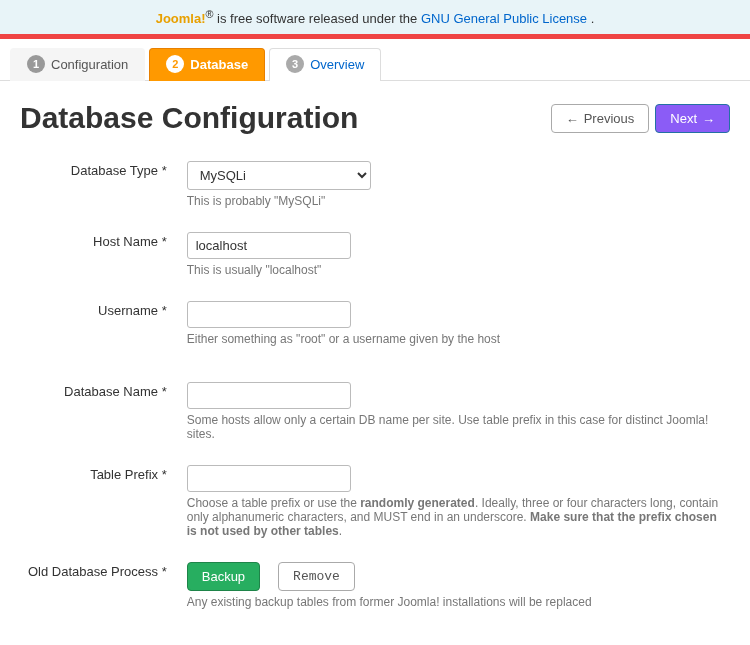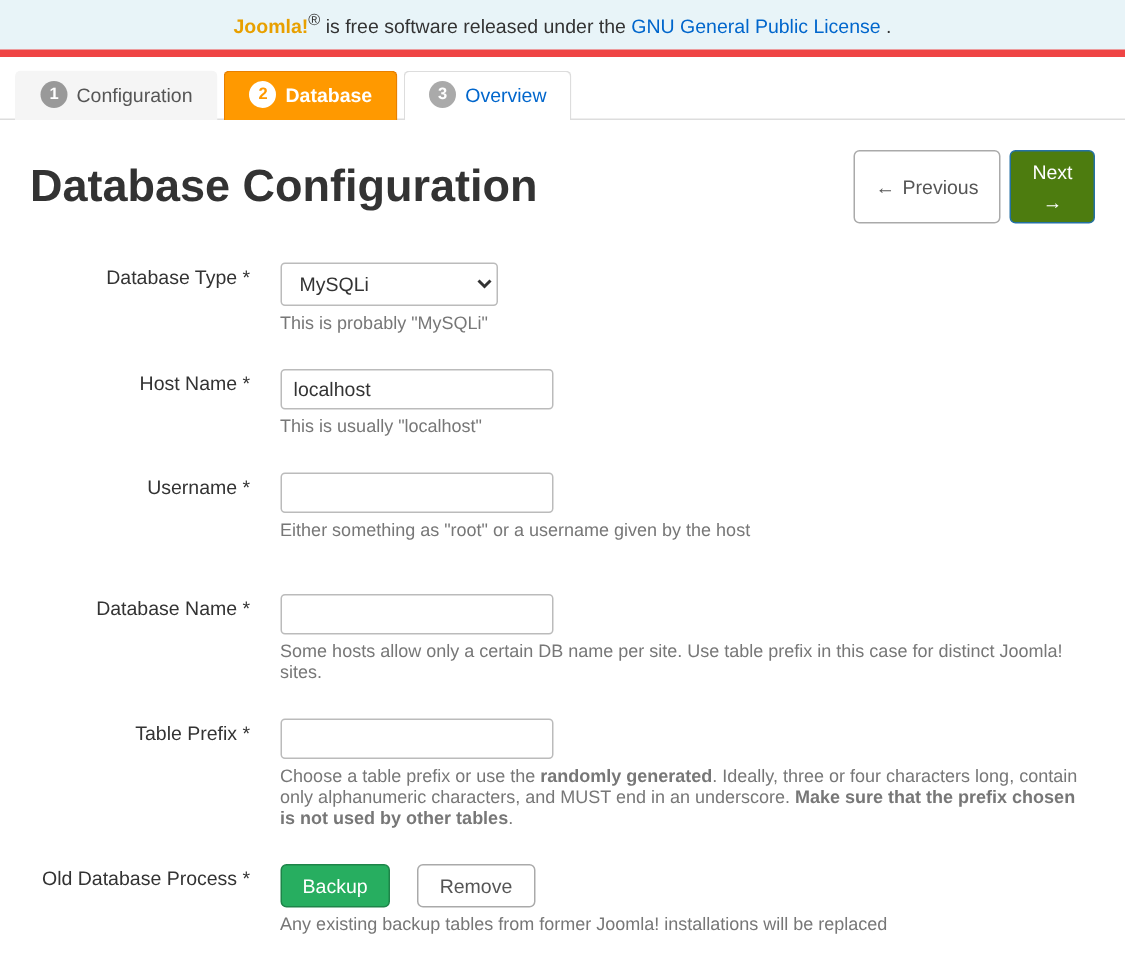--- a/index.html
+++ b/index.html
@@ -112,34 +112,34 @@
       border: 1px solid;
       font-weight: normal;
       text-decoration: none;
     }
     .btn-default {
       background: #fff;
       border-color: #aaa;
       color: #555;
     }
     .btn-primary {
-      background: #4d7c0f;
+      background: #8b5cf6;
       border-color: #2471a3;
       color: #fff;
-      flex-direction: column;
     }
     .btn-success {
       background: #27ae60;
       border-color: #1e8449;
       color: #fff;
     }
     .btn-danger {
       background: #fff;
       border-color: #aaa;
       color: #555;
+      font-family: Liberation Mono, monospace;
     }
 
     
     .form-table {
       width: 100%;
       border-collapse: collapse;
     }
     .form-table tr td {
       padding: 6px 8px;
       vertical-align: top;
@@ -158,29 +158,29 @@
     .hint-text {
       font-size: 12px;
       color: #777;
       margin-top: 4px;
     }
     .hint-text strong { font-weight: bold; }
 
     input[type="text"],
     input[type="password"],
     select {
-      width: 182px;
+      width: 164px;
       padding: 5px 8px;
       border: 1px solid #bbb;
       border-radius: 3px;
       font-size: 13px;
       color: #333;
       background: #fff;
     }
-    select { width: 145px; cursor: pointer; }
+    select { width: 184px; cursor: pointer; }
 
     .old-db-buttons {
       display: flex;
       gap: 18px;
       margin-bottom: 4px;
     }
 
     .sep-row td { height: 6px; }
   </style>
 </head>

